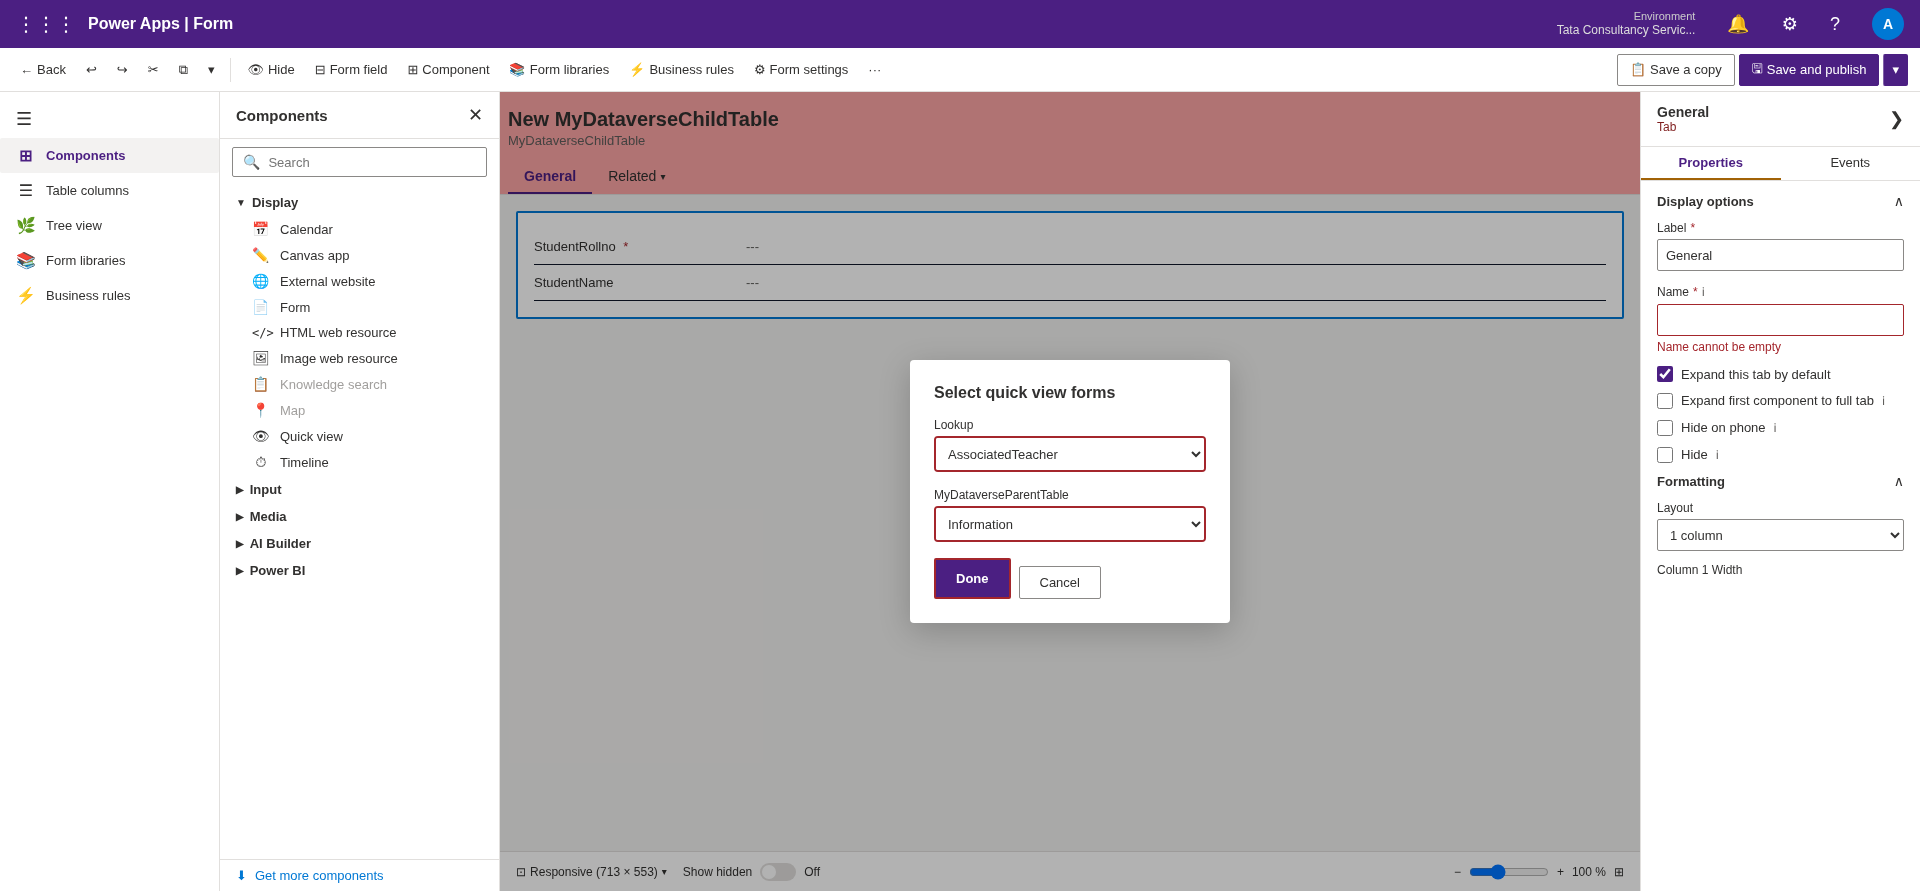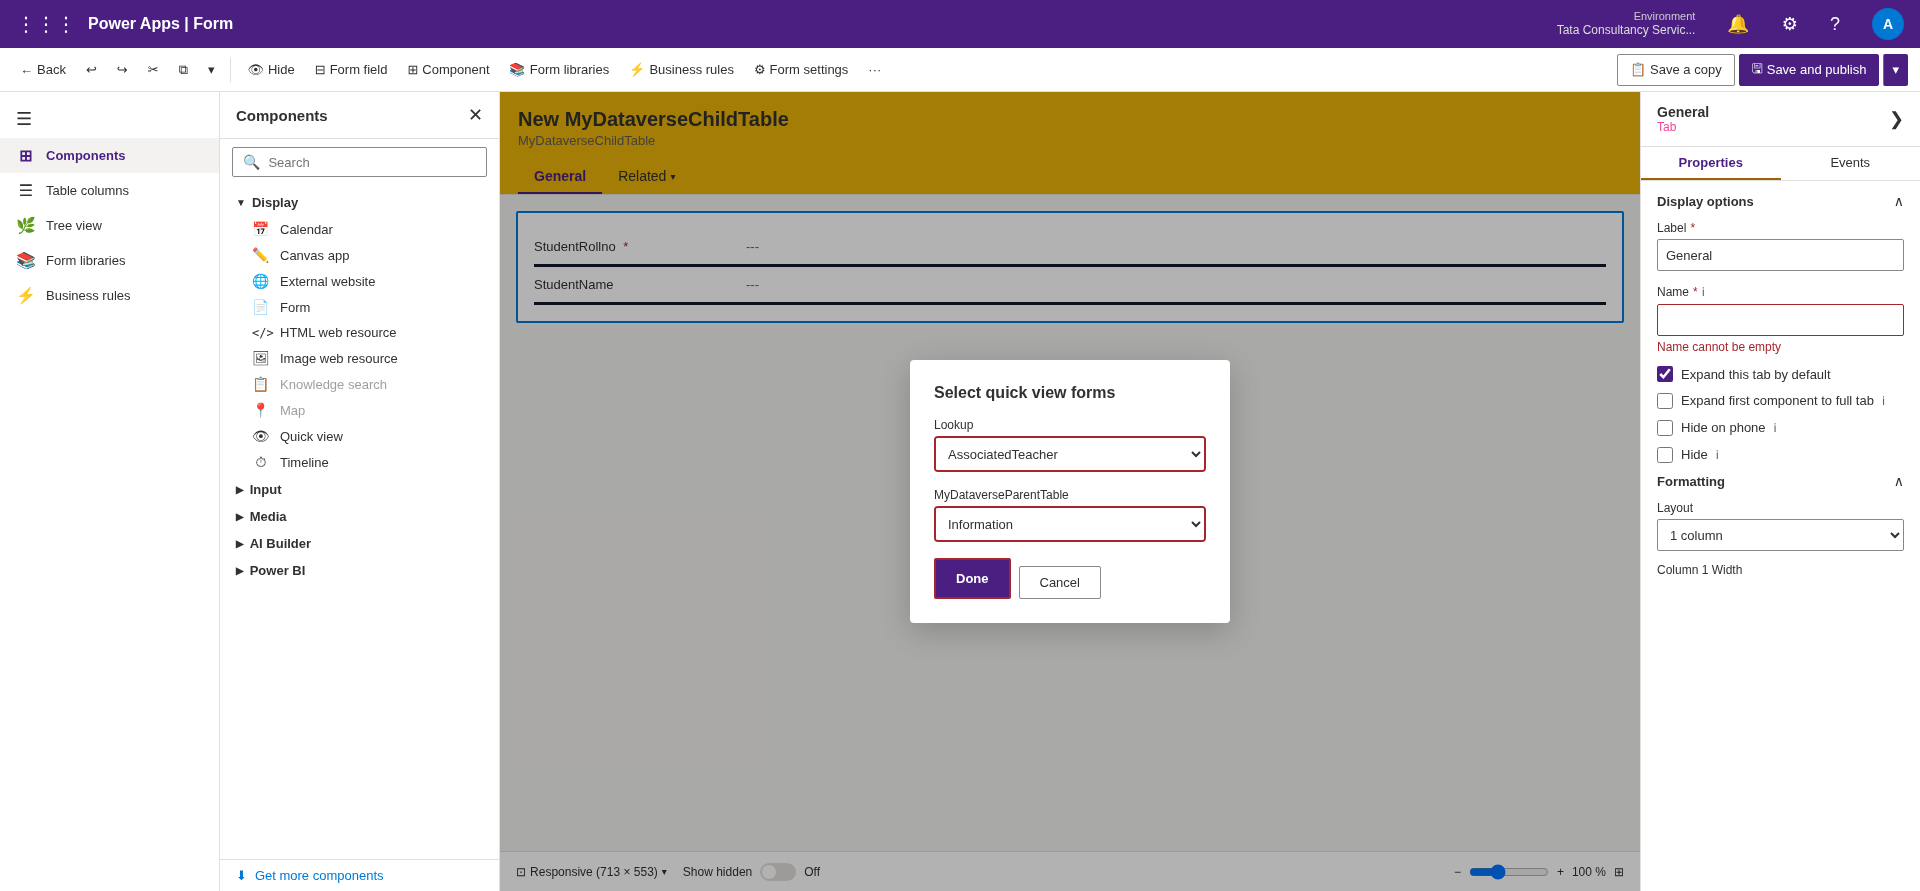--- a/index.html
+++ b/index.html
@@ -172,22 +172,22 @@
 
     
     .center-canvas {
       flex: 1;
       display: flex;
       flex-direction: column;
       background: #f3f2f1;
       position: relative;
     }
     .form-header {
-      background: #eab308;
-      padding: 16px 18px 0;
+      background: #fca5a5;
+      padding: 16px 8px 0;
       border-bottom: 1px solid #e1dfdd;
     }
     .form-title { font-size: 20px; font-weight: 600; color: #323130; }
     .form-subtitle { font-size: 13px; color: #605e5c; margin-top: 2px; }
     .form-tabs {
       display: flex;
       gap: 0;
       margin-top: 12px;
     }
     .form-tab {
@@ -211,21 +211,21 @@
     .form-section {
       background: white;
       border: 2px solid #0078d4;
       border-radius: 2px;
       padding: 16px;
     }
     .form-row {
       display: flex;
       align-items: center;
       padding: 10px 0;
-      border-bottom: 3px solid #0f172a;
+      border-bottom: 1px solid #0f172a;
       gap: 32px;
     }
     .form-field-label { width: 180px; font-size: 13px; color: #323130; }
     .form-field-required { color: #a4262c; margin: 0 4px; }
     .form-field-value { font-size: 13px; color: #605e5c; }
     .form-bottom-bar {
       height: 40px;
       background: white;
       border-top: 1px solid #e1dfdd;
       display: flex;
@@ -262,21 +262,21 @@
       flex-direction: column;
     }
     .right-panel-header {
       display: flex;
       align-items: center;
       justify-content: space-between;
       padding: 12px 16px;
       border-bottom: 1px solid #e1dfdd;
     }
     .right-panel-title { font-size: 14px; font-weight: 600; color: #323130; }
-    .right-panel-subtitle { font-size: 12px; color: #ec4899; }
+    .right-panel-subtitle { font-size: 12px; color: #7f1d1d; }
     .right-panel-expand { font-size: 18px; color: #323130; cursor: pointer; border: none; background: transparent; }
     .right-panel-tabs {
       display: flex;
       border-bottom: 1px solid #e1dfdd;
     }
     .right-panel-tab {
       flex: 1;
       text-align: center;
       padding: 8px;
       font-size: 13px;

